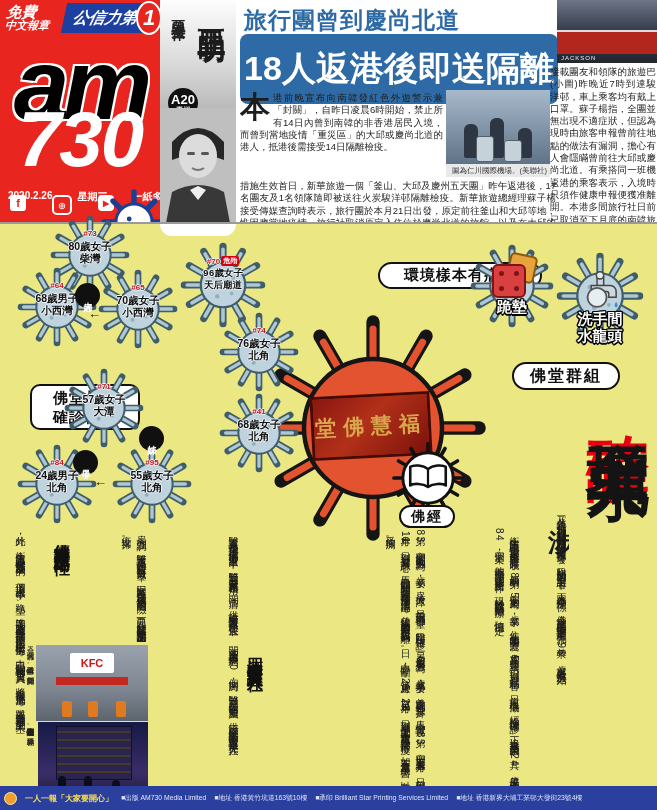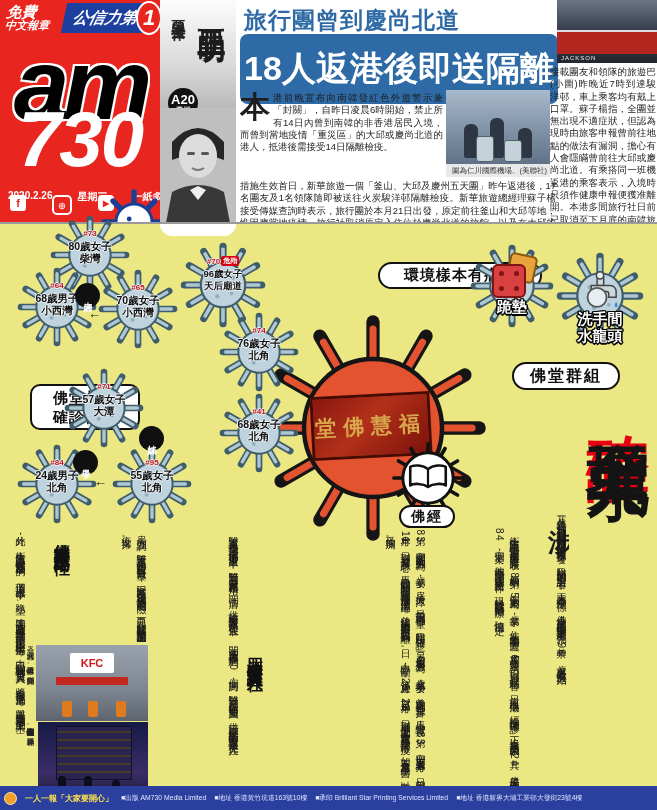--- a/index.html
+++ b/index.html
@@ -341,21 +341,21 @@
     <div class="node-lines">
         <div>70歲女子</div>
         <div>小西灣</div>
       </div>
   </div>
   <div class="abs node" style="left:180px;top:242px;width:86px;height:86px;">
     <svg viewBox="0 0 120 120">
         <use href="#starnode"></use>
       </svg>
     <div class="node-badge"><span>#70</span><span class="crit">危殆</span></div>
-    <div class="node-lines" style="font-size:9.5px;">
+    <div class="node-lines" style="font-size:9.5px;font-family:Liberation Mono, monospace;">
         <div>96歲女子</div>
         <div>天后廟道</div>
       </div>
   </div>
   <div class="abs node" style="left:219px;top:312px;width:80px;height:80px;">
     <svg viewBox="0 0 120 120">
         <use href="#starnode"></use>
       </svg>
     <div class="node-badge">#74</div>
     <div class="node-lines">

